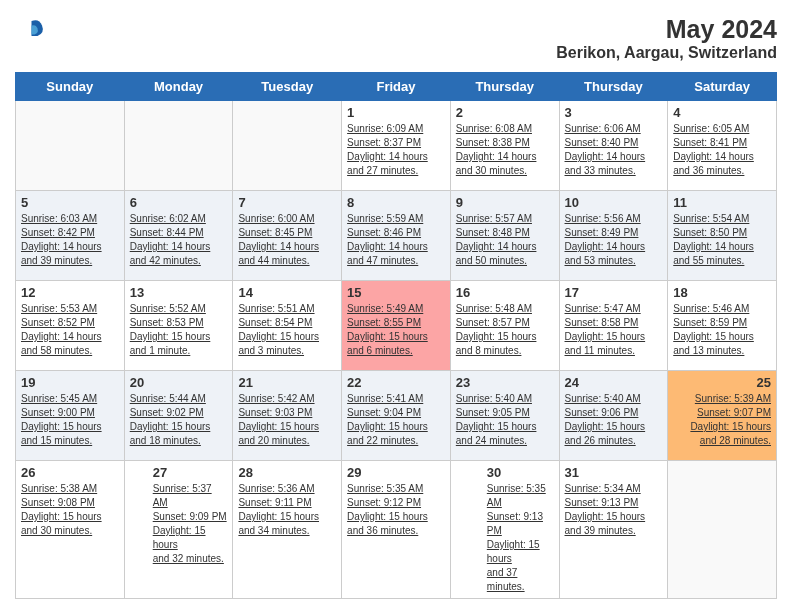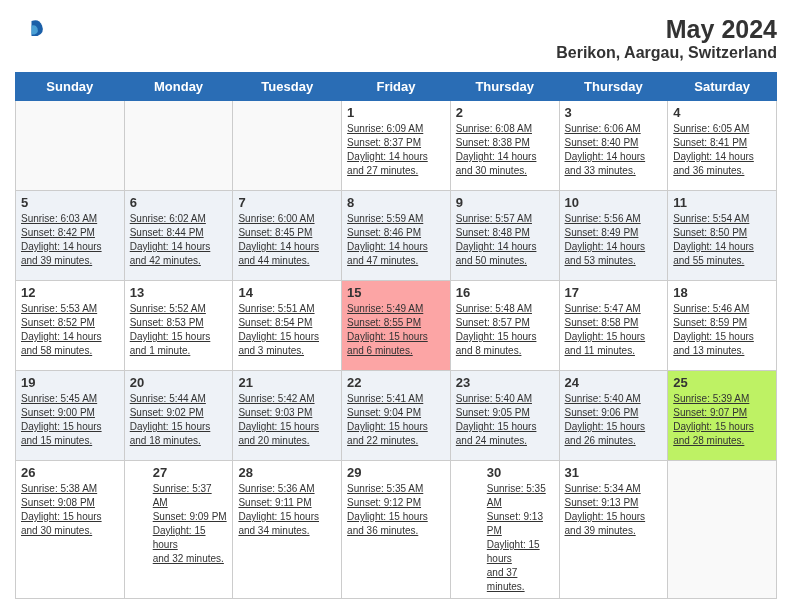--- a/index.html
+++ b/index.html
@@ -211,21 +211,21 @@
           <div class="day-info">Sunrise: 5:41 AM<br>Sunset: 9:04 PM<br>Daylight: 15 hours<br>and 22 minutes.</div>
         </td>
         <td style="background-color: rgb(238, 242, 247);">
           <div class="day-num">23</div>
           <div class="day-info">Sunrise: 5:40 AM<br>Sunset: 9:05 PM<br>Daylight: 15 hours<br>and 24 minutes.</div>
         </td>
         <td style="background-color: rgb(238, 242, 247);">
           <div class="day-num">24</div>
           <div class="day-info">Sunrise: 5:40 AM<br>Sunset: 9:06 PM<br>Daylight: 15 hours<br>and 26 minutes.</div>
         </td>
-        <td style="background-color: #bef264;">
+        <td style="background-color: #fdba74; text-align: right;">
           <div class="day-num">25</div>
           <div class="day-info">Sunrise: 5:39 AM<br>Sunset: 9:07 PM<br>Daylight: 15 hours<br>and 28 minutes.</div>
         </td>
       </tr>
       <tr>
         <td style="background-color: rgb(255, 255, 255);">
           <div class="day-num">26</div>
           <div class="day-info">Sunrise: 5:38 AM<br>Sunset: 9:08 PM<br>Daylight: 15 hours<br>and 30 minutes.</div>
         </td>
         <td style="background-color: rgb(255, 255, 255); padding-left: 28px;">

